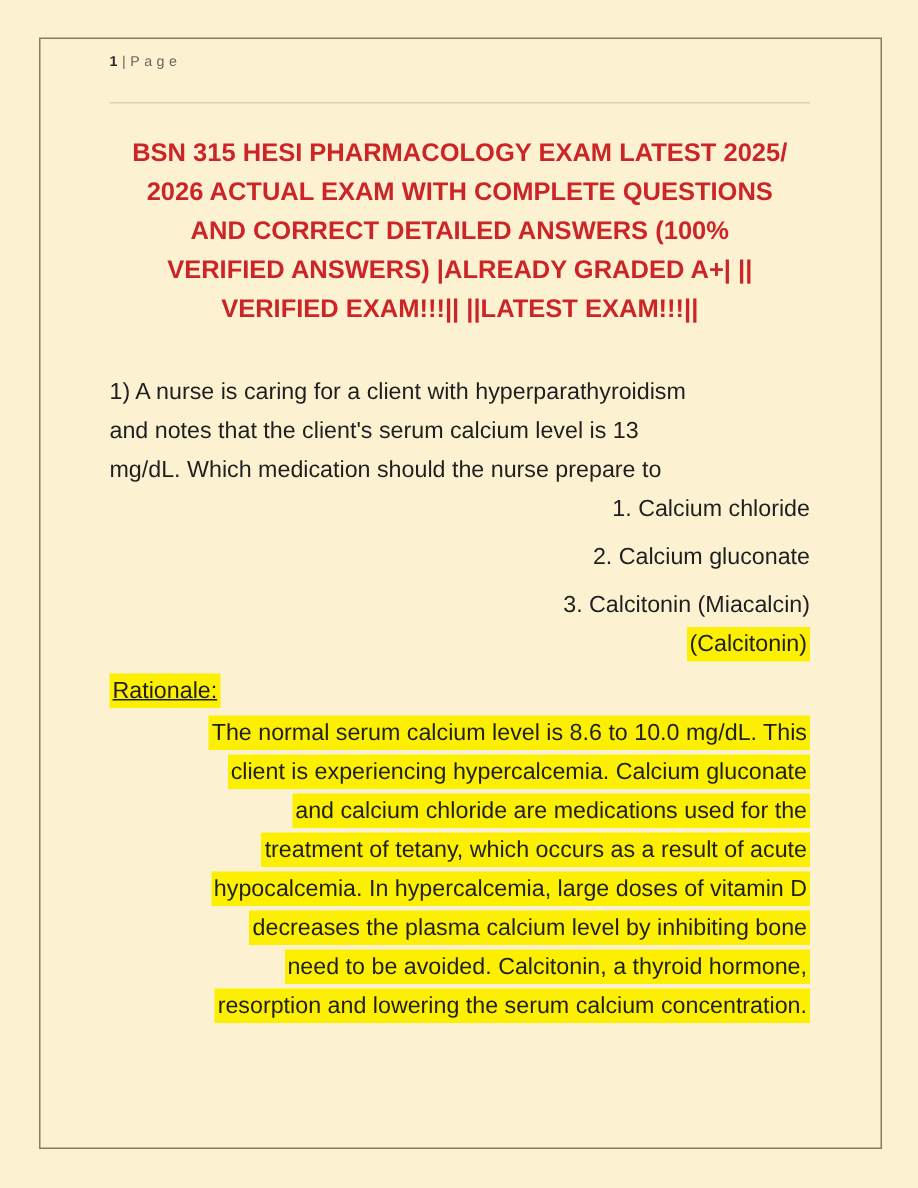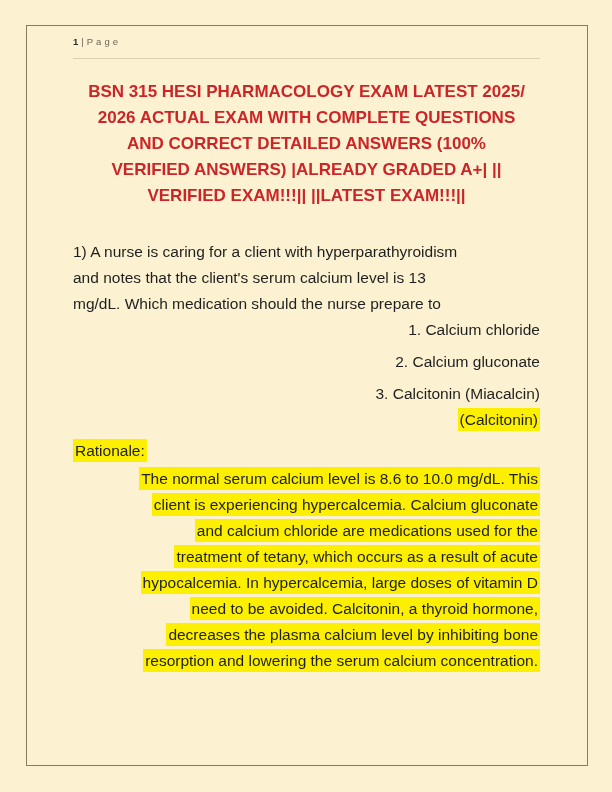--- a/index.html
+++ b/index.html
@@ -23,21 +23,21 @@
     position:absolute;
     left:73px; top:36px;
     width:467px;
     font-size:15.5px;
     line-height:26px;
     color: var(--body-text, #1f1f1f);
   }
   .page-header {
     font-size:9.5px;
     line-height:12px;
-    padding-bottom:10px;
+    padding-bottom:20px;
     border-bottom:1px solid var(--header-rule, #ded2b0);
     color: var(--header-text, #6f665a);
   }
   .page-header .num {
     font-weight:bold;
     color:#2b2b2b;
     margin-right:3px;
   }
   .page-header .sep { margin-right:3px; }
   .page-header .label { letter-spacing:3px; }
@@ -57,21 +57,21 @@
     text-indent:6px;
     margin-top:6px;
     white-space:nowrap;
   }
   .option:first-child { margin-top:0; }
   .option-cont { margin-top:0; white-space:nowrap; }
   .hl {
     background: var(--highlight-yellow, #fcf000);
     padding:3px 2px;
   }
-  .rationale-label { margin-top:5px; }
+  .rationale-label { margin-top:5px;text-decoration:underline; }
   .rationale { margin-top:2px; }
   .rationale .r-line { white-space:nowrap;text-align:right; }
 </style>
 </head>
 <body>
 
 <div class="page">
   <div class="page-frame"></div>
   <div class="content">
 
@@ -111,19 +111,19 @@
     <div class="rationale-label">
       <span class="hl">Rationale:</span>
     </div>
 
     <div class="rationale">
       <div class="r-line"><span class="hl">The normal serum calcium level is 8.6 to 10.0 mg/dL. This</span></div>
       <div class="r-line"><span class="hl">client is experiencing hypercalcemia. Calcium gluconate</span></div>
       <div class="r-line"><span class="hl">and calcium chloride are medications used for the</span></div>
       <div class="r-line"><span class="hl">treatment of tetany, which occurs as a result of acute</span></div>
       <div class="r-line"><span class="hl">hypocalcemia. In hypercalcemia, large doses of vitamin D</span></div>
+      <div class="r-line"><span class="hl">decreases the plasma calcium level by inhibiting bone</span></div>
       <div class="r-line"><span class="hl">need to be avoided. Calcitonin, a thyroid hormone,</span></div>
-      <div class="r-line"><span class="hl">decreases the plasma calcium level by inhibiting bone</span></div>
       <div class="r-line"><span class="hl">resorption and lowering the serum calcium concentration.</span></div>
     </div>
 
   </div>
 </div>
 
 </body></html>

